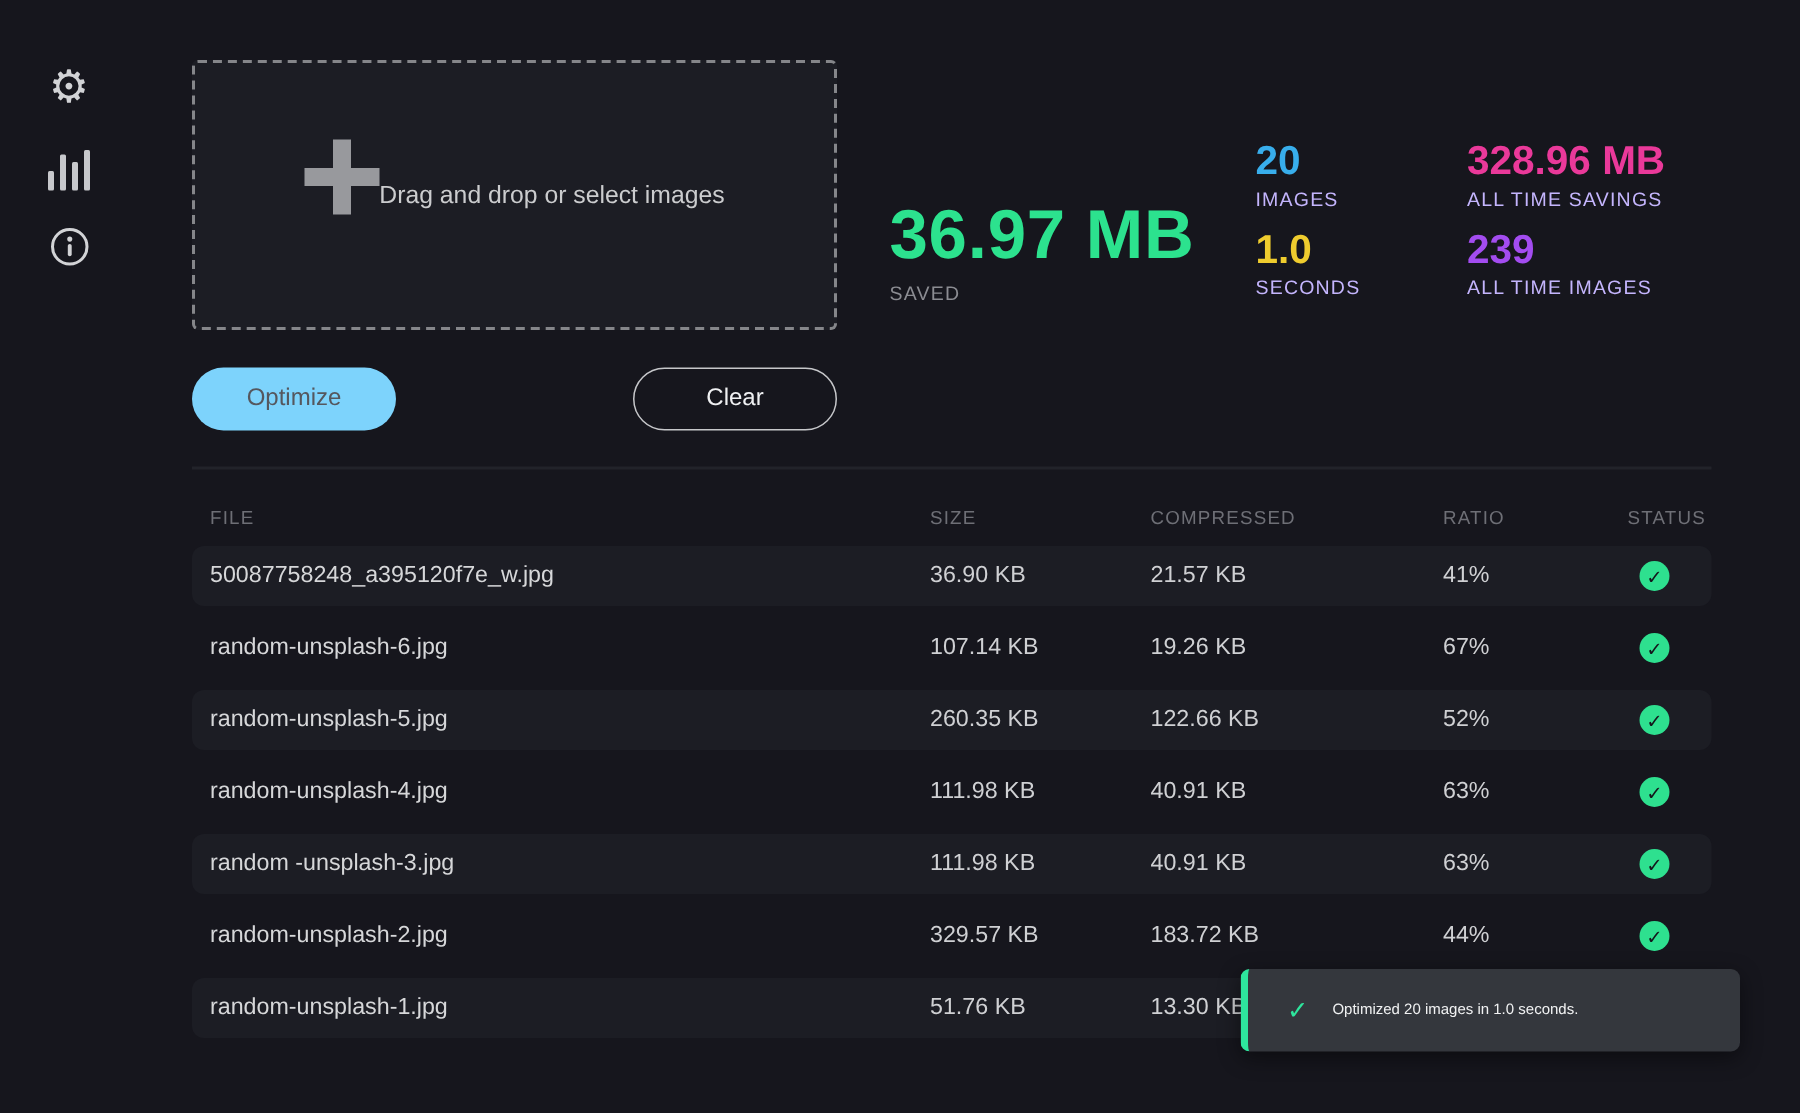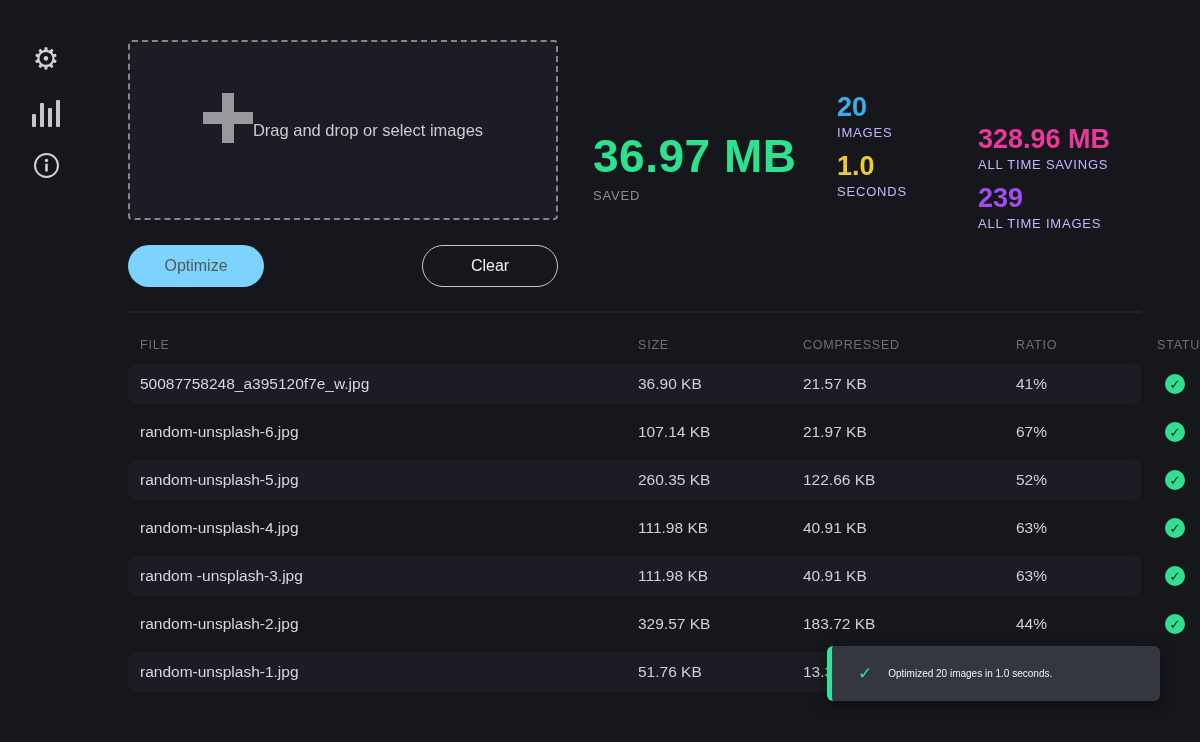--- a/index.html
+++ b/index.html
@@ -40,34 +40,34 @@
          display:flex; align-items:center; justify-content:center; cursor:pointer; }
   .btn-optimize { left:128px; background:#7dd3fc; color:#55575e; border:none; }
   .btn-clear { left:422px; background:transparent; color:#eff0f2; border:1px solid #c6c7ca; }
 
   
   .stat-saved { position:absolute; left:593px; top:130px; }
   .stat-saved .big { font-size:46px; font-weight:700; color:#2ce28e; line-height:52px; letter-spacing:0.5px; }
   .stat-label { font-size:13px; color:#8b8c92; letter-spacing:0.8px; margin-top:6px; }
   .stat-col { position:absolute; top:94px; display:flex; flex-direction:column; gap:13px; }
   .col-mid { left:837px; }
-  .col-right { left:978px;margin-top:32px; }
+  .col-right { left:978px; }
   .stat-group .val { font-size:27px; font-weight:700; line-height:27px; }
   .val-images { color:#38aeec; }
   .val-seconds { color:#efcc2e; }
   .val-savings { color:#ea399a; }
   .val-alltime { color:#a34cf0; }
   .stat-group .stat-label { margin-top:4px; color:#c4b5fd; }
 
   
   .divider { position:absolute; left:128px; top:311px; width:1013px; height:2px; background:#22232a; }
 
   
   .table { position:absolute; left:128px; top:332px; width:1013px; }
-  .thead, .trow { display:grid; grid-template-columns:492px 147px 195px 123px 1fr; align-items:center;gap:18px; }
+  .thead, .trow { display:grid; grid-template-columns:492px 147px 195px 123px 1fr; align-items:center; }
   .thead { height:26px; margin-bottom:6px; }
   .th { font-size:12.5px; color:#6e6f76; letter-spacing:0.8px; }
   .th:first-child, .td.file { padding-left:12px; }
   .trow { height:40px; margin-bottom:8px; border-radius:8px; }
   .trow.alt { background:#1c1d24; }
   .td { font-size:15.5px; color:#cfd0d3; }
   .td.file { color:#d6d7d9; }
   .td.status { padding-left:8px; }
   .check-badge { width:20px; height:20px; border-radius:50%; background:#2ee08f; display:inline-flex; align-items:center; justify-content:center; }
   .check-badge span { font-size:13px; font-weight:700; color:#14151b; line-height:1; }
@@ -159,21 +159,21 @@
     <div class="td">21.57 KB</div>
     <div class="td">41%</div>
     <div class="td status"><span class="check-badge">
           <span>✓</span>
         </span></div>
   </div>
 
   <div class="trow">
     <div class="td file">random-unsplash-6.jpg</div>
     <div class="td">107.14 KB</div>
-    <div class="td">21.97 KB</div>
+    <div class="td">19.26 KB</div>
     <div class="td">67%</div>
     <div class="td status"><span class="check-badge">
           <span>✓</span>
         </span></div>
   </div>
 
   <div class="trow alt">
     <div class="td file">random-unsplash-5.jpg</div>
     <div class="td">260.35 KB</div>
     <div class="td">122.66 KB</div>

